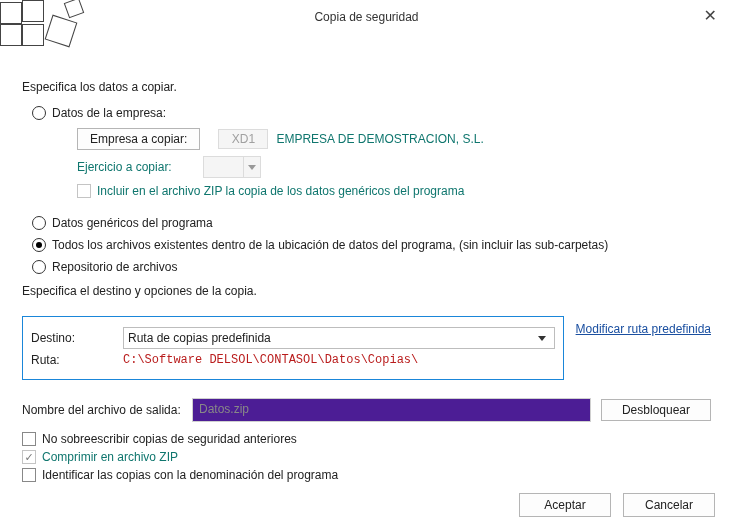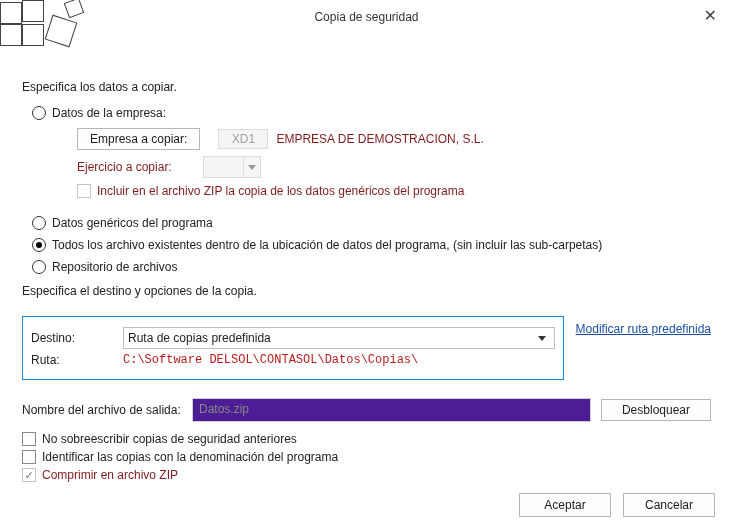--- a/index.html
+++ b/index.html
@@ -87,21 +87,21 @@
   .sub-indent { margin-left: 55px; }
   .row { display:flex; align-items:center; margin-bottom:6px; }
   .field-btn {
     border:1px solid #b5b5b5;
     background:#fdfdfd;
     padding:3px 12px;
     font-size:12px;
     color:#222;
     cursor:pointer;
   }
-  .disabled-text { color:#7f1d1d; }
+  .disabled-text { color:#0f766e; }
   .code-box {
     display:inline-block;
     border:1px solid #dcdcdc;
     background:#f5f5f5;
     color:#a0a0a0;
     padding:2px 8px;
     min-width:32px;
     text-align:center;
     margin-right:8px;
   }
@@ -247,21 +247,21 @@
 
     <div class="spacer"></div>
 
     <div class="radio-row">
       <div class="radio-outer"></div>
       <span class="radio-label">Datos genéricos del programa</span>
     </div>
 
     <div class="radio-row sel">
       <div class="radio-outer"></div>
-      <span class="radio-label">Todos los archivo existentes dentro de la ubicación de datos del programa, (sin incluir las sub-carpetas)</span>
+      <span class="radio-label">Todos los archivos existentes dentro de la ubicación de datos del programa, (sin incluir las sub-carpetas)</span>
     </div>
 
     <div class="radio-row">
       <div class="radio-outer"></div>
       <span class="radio-label">Repositorio de archivos</span>
     </div>
 
     <div class="section-label" style="margin-top:10px;">Especifica el destino y opciones de la copia.</div>
 
     <div style="display:flex;align-items:flex-start;">
@@ -289,26 +289,26 @@
         <span>Datos.zip</span>
       </div>
       <div class="unlock-btn">Desbloquear</div>
     </div>
 
     <div class="chk-row">
       <div class="chk"></div>
       <span>No sobreescribir copias de seguridad anteriores</span>
     </div>
     <div class="chk-row">
+      <div class="chk disabled checked"></div>
+      <span class="disabled-text">Comprimir en archivo ZIP</span>
+    </div>
+    <div class="chk-row">
       <div class="chk"></div>
       <span>Identificar las copias con la denominación del programa</span>
-    </div>
-    <div class="chk-row">
-      <div class="chk disabled checked"></div>
-      <span class="disabled-text">Comprimir en archivo ZIP</span>
     </div>
 
   </div>
 
   <div class="footer">
     <div class="btn">Aceptar</div>
     <div class="btn">Cancelar</div>
   </div>
 
 </div>

